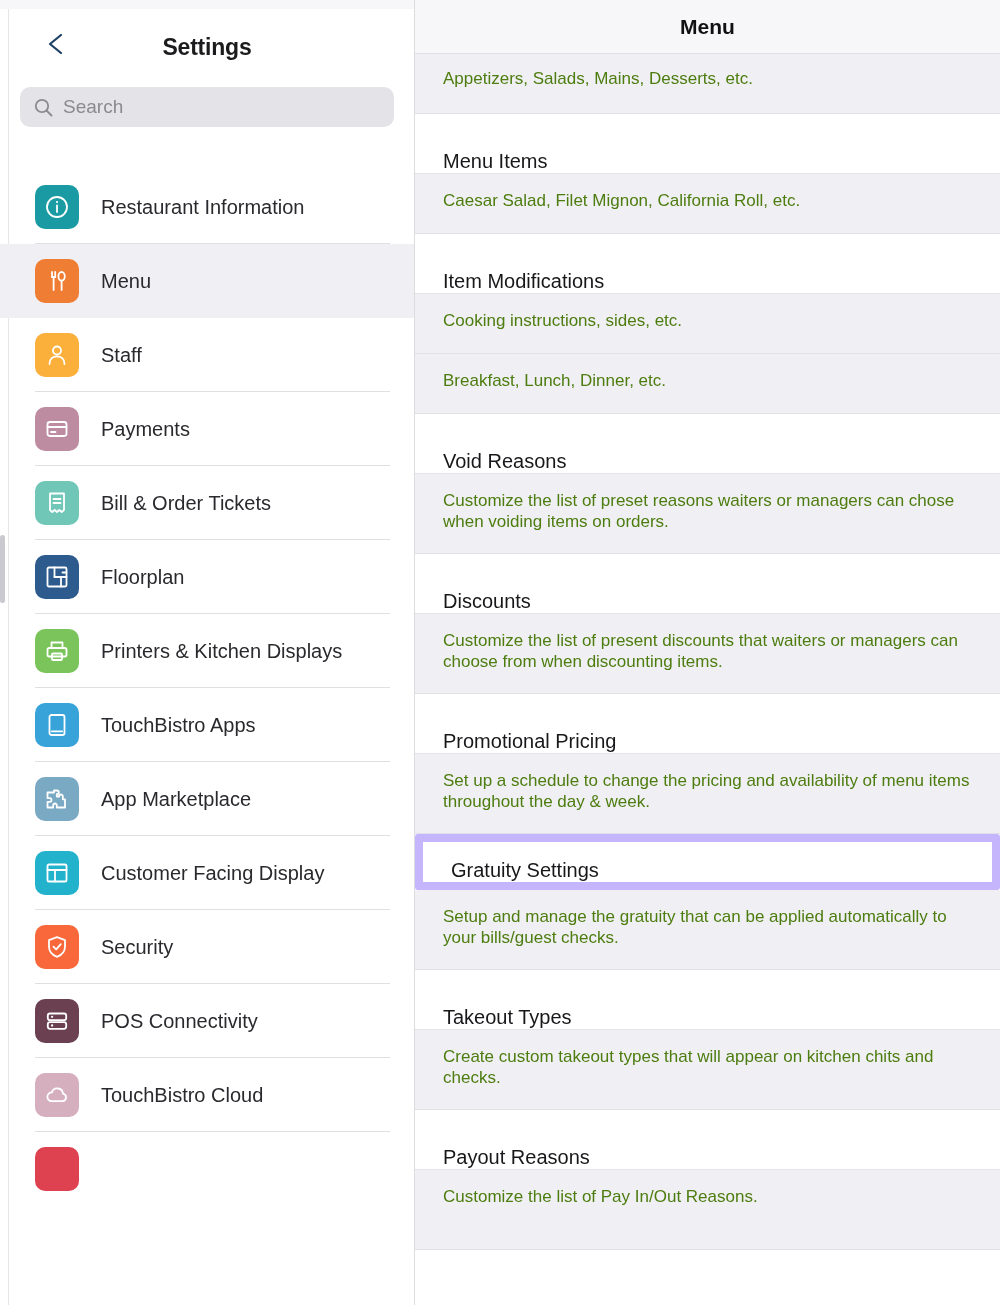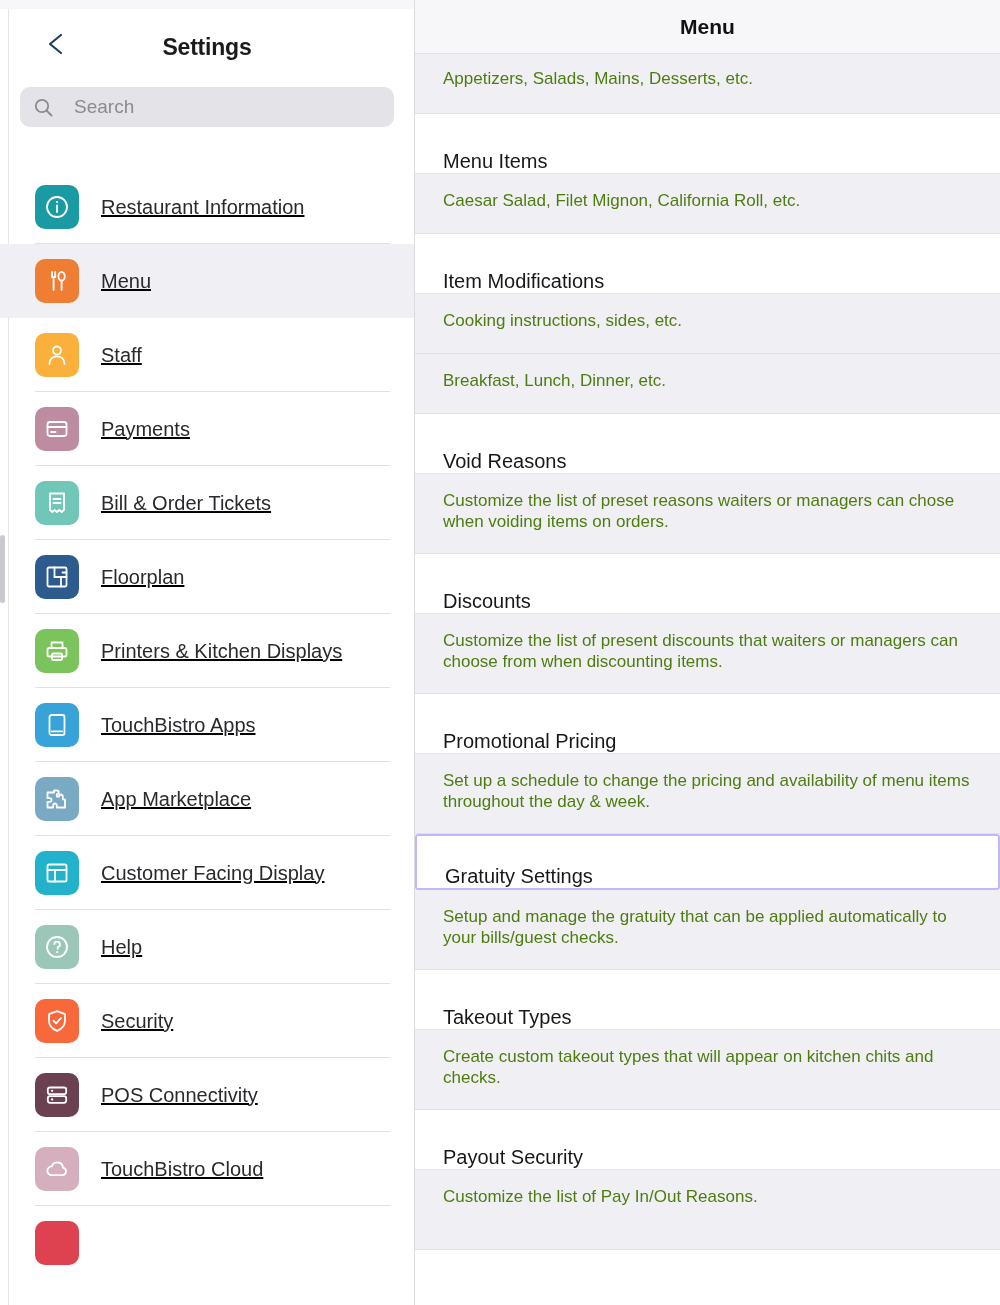--- a/index.html
+++ b/index.html
@@ -87,21 +87,20 @@
     top: 87px;
     width: 374px;
     height: 40px;
     background: #e3e3e8;
     border-radius: 10px;
     display: flex;
     align-items: center;
     padding-left: 14px;
     box-sizing: border-box;
     cursor: text;
-    gap: 11px;
   }
   .search-icon { width: 19px; height: 19px; flex: 0 0 auto; }
   .search-placeholder {
     margin-left: 10px;
     font-size: 19px;
     color: #8a8a90;
   }
 
   .nav-list {
     position: absolute;
@@ -110,21 +109,20 @@
     width: 415px;
   }
   .nav-item {
     position: relative;
     height: 74px;
     display: flex;
     align-items: center;
     padding-left: 35px;
     box-sizing: border-box;
     cursor: pointer;
-    text-decoration: underline;
   }
   .nav-item.selected {
     background: #f0f0f4;
   }
   .nav-sep {
     position: absolute;
     left: 35px;
     right: 25px;
     bottom: 0;
     height: 1px;
@@ -203,21 +201,21 @@
   .row-desc.tall { min-height: 80px; }
 
   
   .row-desc.clipped {
     min-height: 0;
     height: 60px;
     padding-top: 14px;
   }
 
   .row-title.highlighted {
-    border: 2px solid #c4b5fd;
+    border: 8px solid #c4b5fd;
     border-radius: 3px;
     height: 56px;
   }
 </style>
 </head>
 <body>
 
 <div class="app">
 
   <div class="sidebar">
@@ -349,31 +347,20 @@
             <svg width="28" height="28" viewBox="0 0 28 28">
               <rect x="4.5" y="5.5" width="19" height="17" rx="1.6" fill="none" stroke="#ffffff" stroke-width="1.8" stroke-linecap="round" stroke-linejoin="round"></rect>
               <line x1="4.5" y1="11" x2="23.5" y2="11" fill="none" stroke="#ffffff" stroke-width="1.8" stroke-linecap="round" stroke-linejoin="round"></line>
               <line x1="12" y1="11" x2="12" y2="22.5" fill="none" stroke="#ffffff" stroke-width="1.8" stroke-linecap="round" stroke-linejoin="round"></line>
             </svg>
           </div>
           <div class="nav-label">Customer Facing Display</div>
           <div class="nav-sep"></div>
         </div>
         <div class="nav-item">
-          <div class="nav-icon" style="background: rgb(154, 199, 184);">
-            <svg width="28" height="28" viewBox="0 0 28 28">
-              <circle cx="14" cy="14" r="10" fill="none" stroke="#ffffff" stroke-width="1.8" stroke-linecap="round" stroke-linejoin="round"></circle>
-              <path d="M11.3 11.1 a2.8 2.8 0 1 1 3.4 3 v1.7" fill="none" stroke="#ffffff" stroke-width="1.8" stroke-linecap="round" stroke-linejoin="round"></path>
-              <circle cx="14.2" cy="19.1" r="1.05" fill="#fff" stroke="none"></circle>
-            </svg>
-          </div>
-          <div class="nav-label">Help</div>
-          <div class="nav-sep"></div>
-        </div>
-        <div class="nav-item">
           <div class="nav-icon" style="background: rgb(249, 104, 58);">
             <svg width="28" height="28" viewBox="0 0 28 28">
               <path d="M14 4.2 L22 7.2 V13.4 C22 18.4 18.6 22 14 23.8 C9.4 22 6 18.4 6 13.4 V7.2 Z" fill="none" stroke="#ffffff" stroke-width="1.8" stroke-linecap="round" stroke-linejoin="round"></path>
               <polyline points="10.4,13.6 13.2,16.4 17.8,11.1" fill="none" stroke="#ffffff" stroke-width="1.8" stroke-linecap="round" stroke-linejoin="round"></polyline>
             </svg>
           </div>
           <div class="nav-label">Security</div>
           <div class="nav-sep"></div>
         </div>
         <div class="nav-item">
@@ -450,21 +437,21 @@
         <div class="row-desc tall">
           <span>Setup and manage the gratuity that can be applied automatically to your bills/guest checks.</span>
         </div>
         <div class="row-title">
           <span>Takeout Types</span>
         </div>
         <div class="row-desc tall">
           <span>Create custom takeout types that will appear on kitchen chits and checks.</span>
         </div>
         <div class="row-title">
-          <span>Payout Security</span>
+          <span>Payout Reasons</span>
         </div>
         <div class="row-desc tall">
           <span>Customize the list of Pay In/Out Reasons.</span>
         </div>
       </div>
   </div>
 
 </div>
 
 </body></html>

